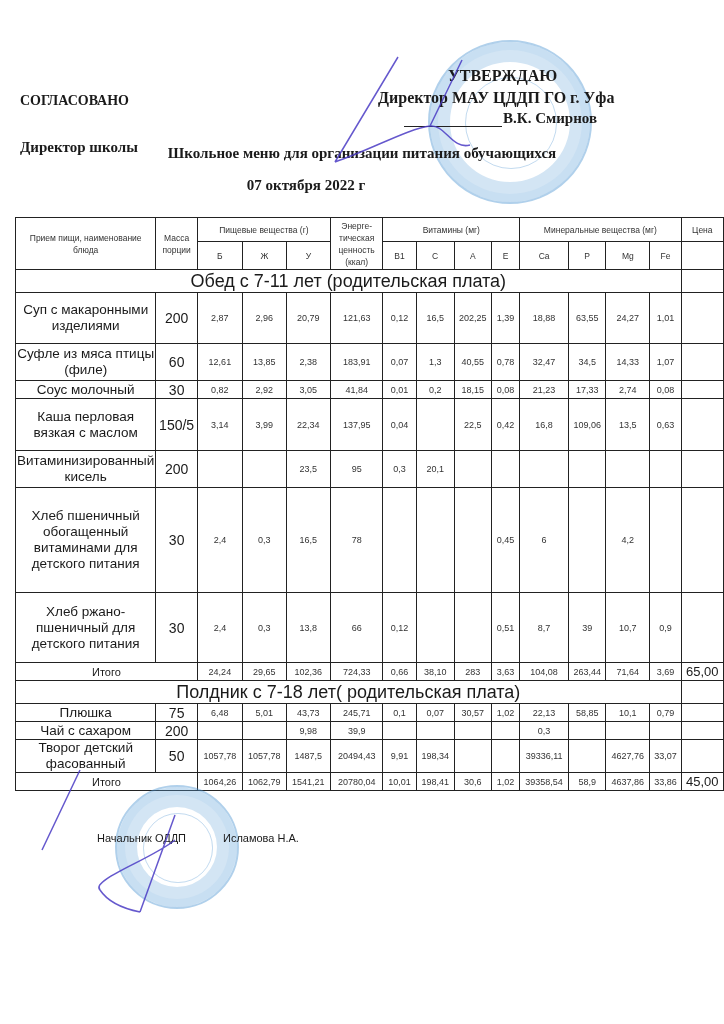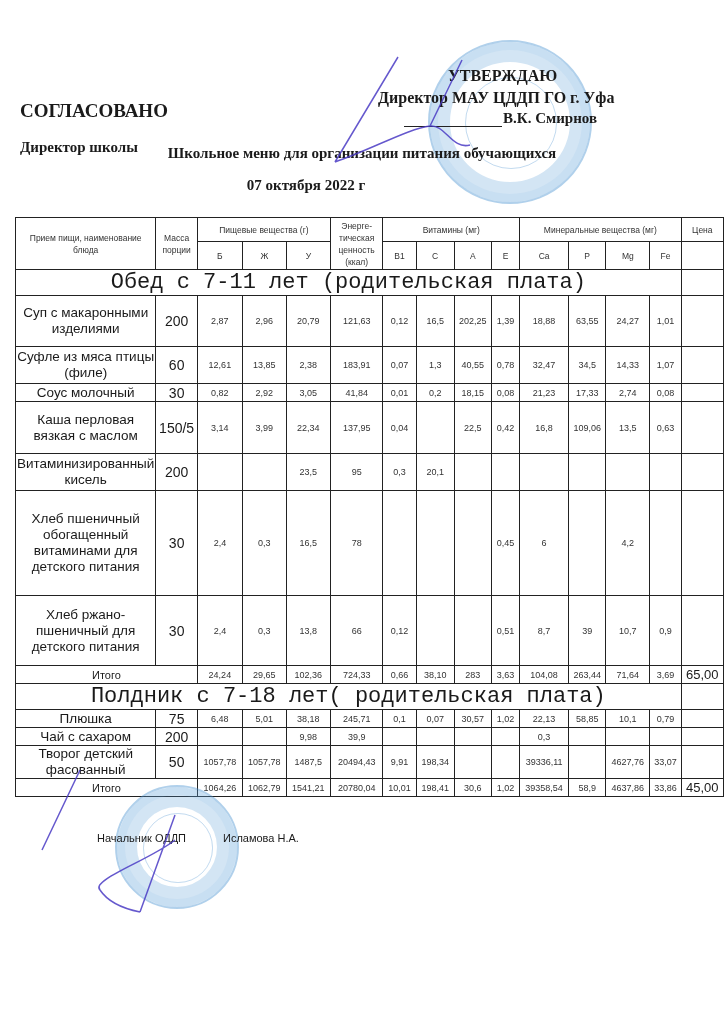--- a/index.html
+++ b/index.html
@@ -6,33 +6,33 @@
   body { width:724px; height:1024px; position:relative; overflow:hidden; color:#1a1a1a; }
   .serif { font-family:"Liberation Serif","DejaVu Serif",serif; font-weight:bold; }
   .hdr { position:absolute; font-size:16px; white-space:nowrap; }
   .stamp { position:absolute; border-radius:50%; border:2px solid rgba(80,150,210,0.45);
            box-shadow: inset 0 0 0 8px rgba(120,180,230,0.12), inset 0 0 0 18px rgba(255,255,255,0), inset 0 0 0 20px rgba(80,150,210,0.25); }
   .stamp::after { content:""; position:absolute; left:22%; top:22%; width:56%; height:56%; border-radius:50%; border:1.5px solid rgba(80,150,210,0.35); }
   table.menu { position:absolute; left:15px; top:217px; border-collapse:collapse; table-layout:fixed;
                font-family:"Liberation Sans","DejaVu Sans",sans-serif; }
   table.menu td, table.menu th { border:1px solid #222; padding:0 1px; text-align:center; vertical-align:middle; font-weight:normal; overflow:hidden; }
   th.h { font-size:8.5px; line-height:12px; color:#333; }
-  td.sect { font-family:Liberation Mono, monospace; font-weight:bold; font-size:22px; height:22px; }
+  td.sect { font-family:Liberation Sans, sans-serif; font-weight:bold; font-size:18px; height:22px; }
   td.name { text-align:left; font-size:13.5px; line-height:16px; padding-left:2px; }
   td.mass { font-size:14px; }
   td.v { font-size:9px; color:#333; }
   td.total-label { text-align:left; font-weight:bold; font-size:11px; padding-left:2px; }
   td.price { font-weight:bold; font-size:13px; }
   .sig { position:absolute; font-family:"Liberation Sans","DejaVu Sans",sans-serif; font-size:11px; white-space:nowrap; }
   svg.ink { position:absolute; left:0; top:0; pointer-events:none; }
 </style>
 </head>
 <body>
 
-<div class="hdr serif" style="left:20px;top:100px;font-size:19px;">СОГЛАСОВАНО</div>
+<div class="hdr serif" style="left:20px;top:93px;font-size:14px;">СОГЛАСОВАНО</div>
 <div class="hdr serif" style="left:20px;top:110px;font-size:15px;margin-top:29px;">Директор школы</div>
 
 <div class="stamp" style="left:428px;top:40px;width:160px;height:160px;"></div>
 
 <div class="hdr serif" style="left:448px;top:67px;font-size:16px;">УТВЕРЖДАЮ</div>
 <div class="hdr serif" style="left:378px;top:89px;font-size:16px;">Директор МАУ ЦДДП ГО г. Уфа</div>
 <div style="position:absolute;left:404px;top:126px;width:98px;border-top:1px solid #222;"></div>
 <div class="hdr serif" style="left:503px;top:110px;font-size:15px;">В.К. Смирнов</div>
 
 <div class="hdr serif" style="left:0;width:724px;text-align:center;top:145px;font-size:15px;">Школьное меню для организации питания обучающихся</div>
@@ -223,21 +223,21 @@
       </tr>
       <tr>
         <td class="sect" colspan="14">Полдник с 7-18 лет( родительская плата)</td>
         <td></td>
       </tr>
       <tr style="height: 18px; margin-top: 12px;">
         <td class="name">Плюшка</td>
         <td class="mass">75</td>
         <td class="v">6,48</td>
         <td class="v">5,01</td>
-        <td class="v">38,18</td>
+        <td class="v">43,73</td>
         <td class="v">245,71</td>
         <td class="v">0,1</td>
         <td class="v">0,07</td>
         <td class="v">30,57</td>
         <td class="v">1,02</td>
         <td class="v">22,13</td>
         <td class="v">58,85</td>
         <td class="v">10,1</td>
         <td class="v">0,79</td>
         <td></td>

